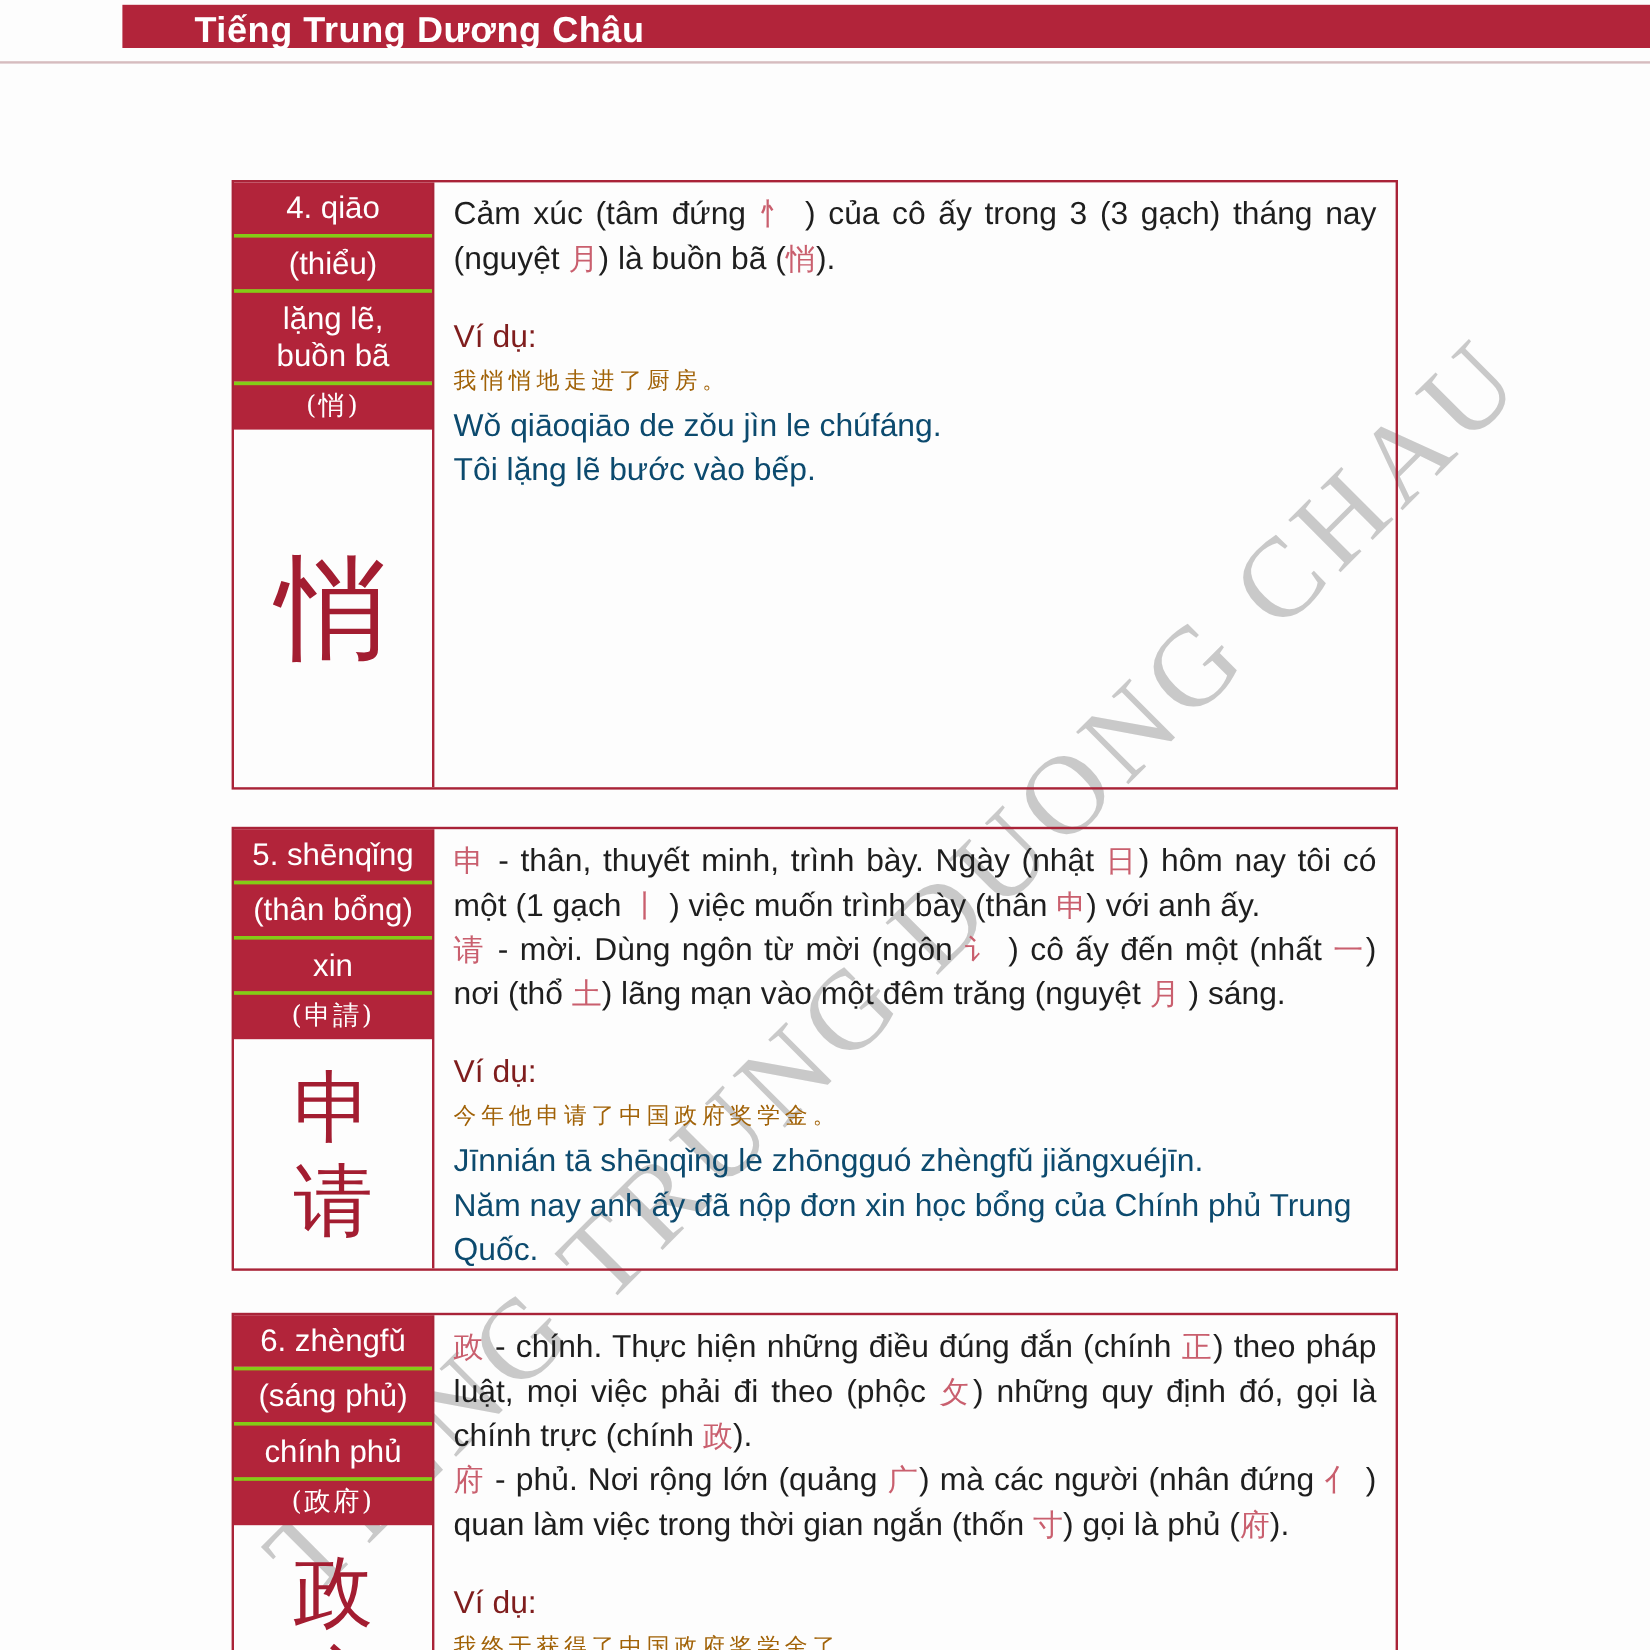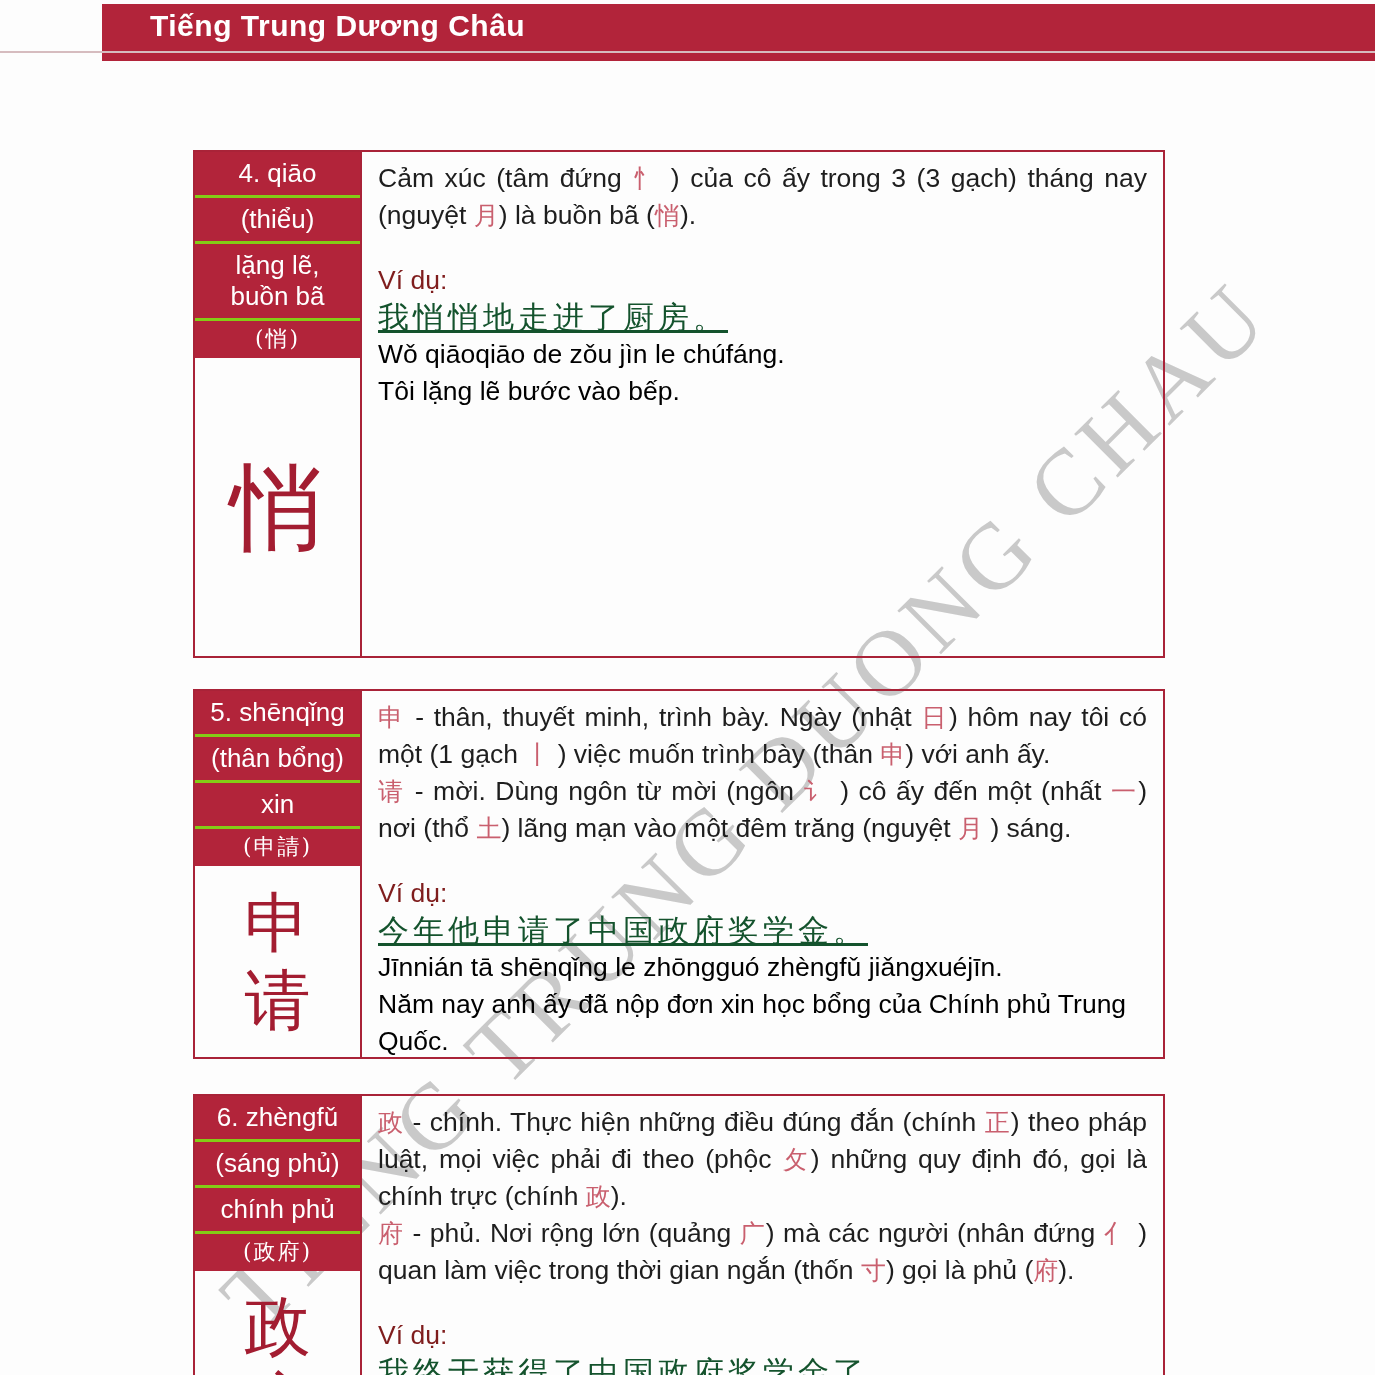--- a/index.html
+++ b/index.html
@@ -3,23 +3,23 @@
 <meta charset="utf-8">
 <title>Tieng Trung Duong Chau</title>
 <style>
   html,body{margin:0;padding:0;background:#ffffff;}
   .page{
     position:relative;width:1375px;height:1375px;overflow:hidden;background:#fdfdfd;
     font-family:"Liberation Sans","DejaVu Sans",sans-serif;
   }
   
   .topbar{
-    position:absolute;left:102px;top:4px;right:0;height:57px;
+    position:absolute;left:102px;top:4px;right:0;height:36px;
     background:#b2243a;color:#ffffff;
-    font-size:30px;font-weight:bold;line-height:44px;padding-left:48px;
+    font-size:30px;font-weight:bold;line-height:44px;padding-left:60px;
     letter-spacing:.5px;z-index:2;
   }
   .topbar-underline{
     position:absolute;left:0;top:51px;width:100%;height:2px;
     background:#d6bcbf;z-index:2;
   }
   
   .watermark{
     position:absolute;left:745px;top:805px;z-index:0;
     transform:translate(-50%,-50%) rotate(-45deg);
@@ -59,24 +59,24 @@
     flex:1;padding:8px 16px 0 16px;color:#1e1e1e;
     font-size:26.5px;line-height:37px;box-sizing:border-box;overflow:hidden;
   }
   .expl{margin:0;text-align:justify;}
   .cjk-inline{
     color:#c95f6e;font-family:"DejaVu Serif",serif;font-size:25px;
   }
   .example{margin-top:28px;}
   .ex-label{color:#7f1d1d;}
   .zh-sentence{
-    color:#14532d;font-family:"DejaVu Serif",serif;
-    font-size:31px;letter-spacing:4px;line-height:37px;text-decoration:underline;
+    color:#a16207;font-family:"DejaVu Serif",serif;
+    font-size:19px;letter-spacing:4px;line-height:37px;
   }
-  .ex-pinyin,.ex-viet{color:#000000;}
+  .ex-pinyin,.ex-viet{color:#0c4a6e;}
 </style>
 </head>
 <body>
 
 <div class="page">
 
   <div class="topbar">
     <span>Tiếng Trung Dương Châu</span>
   </div>
   <div class="topbar-underline"></div>

